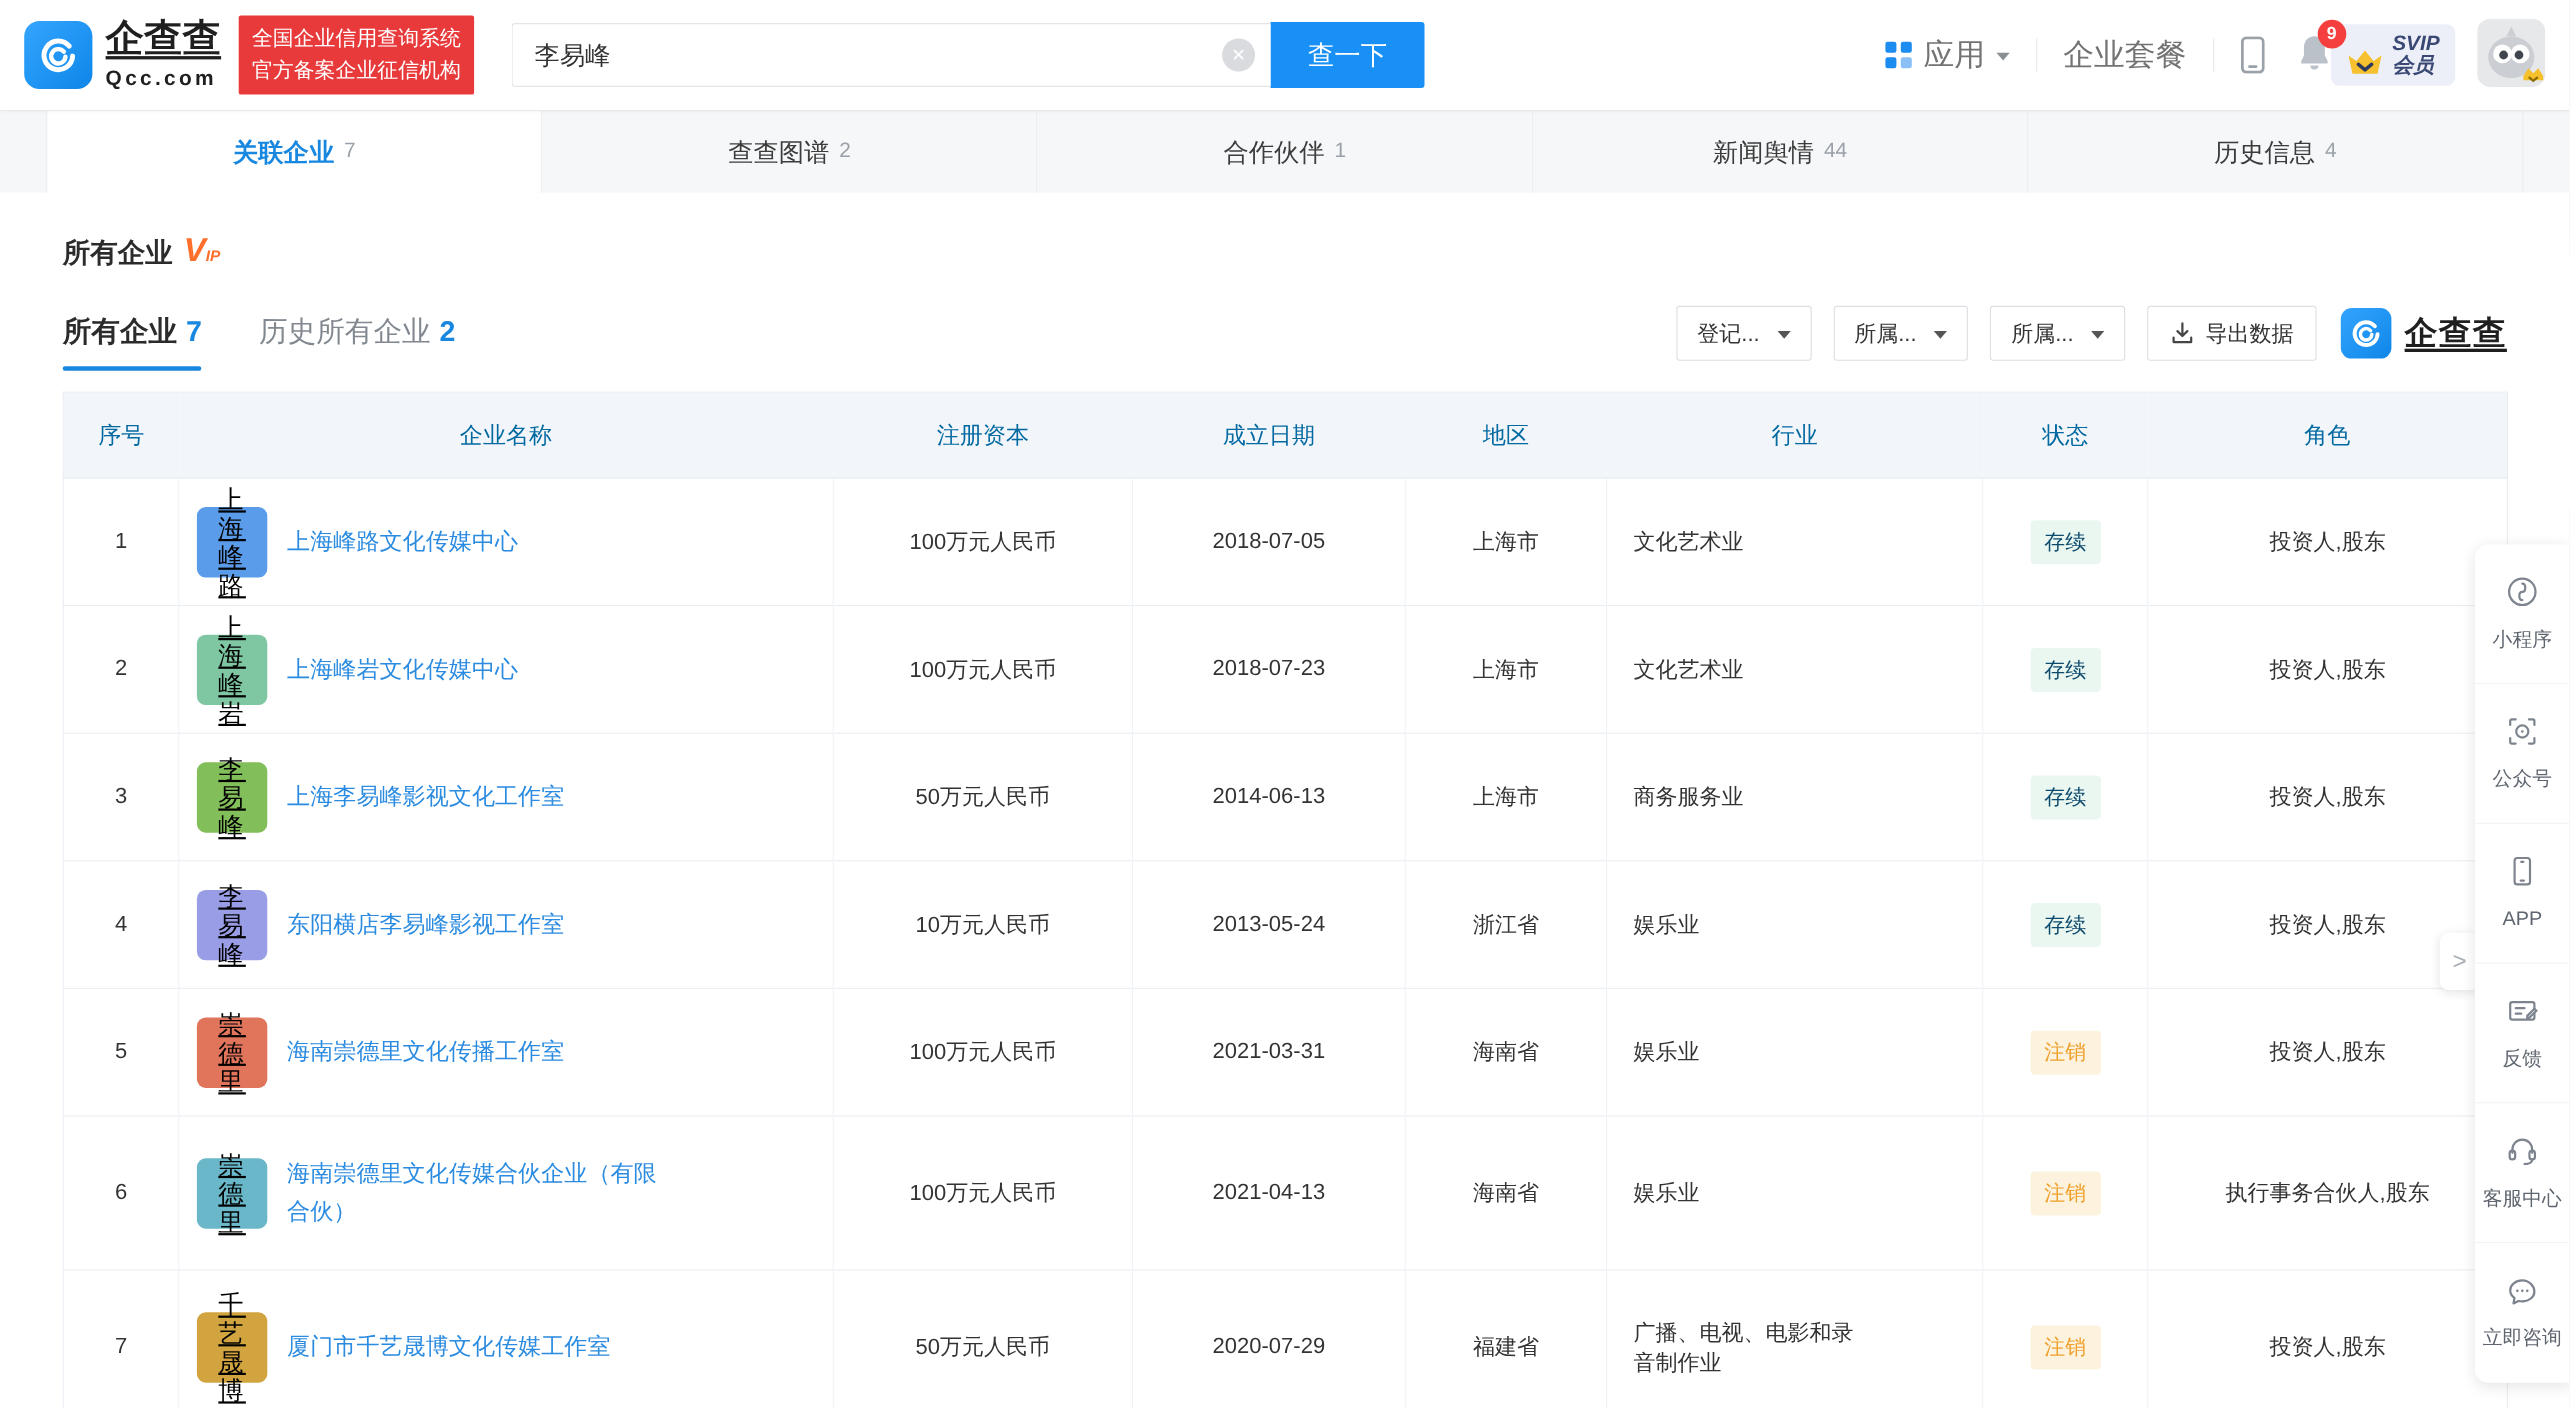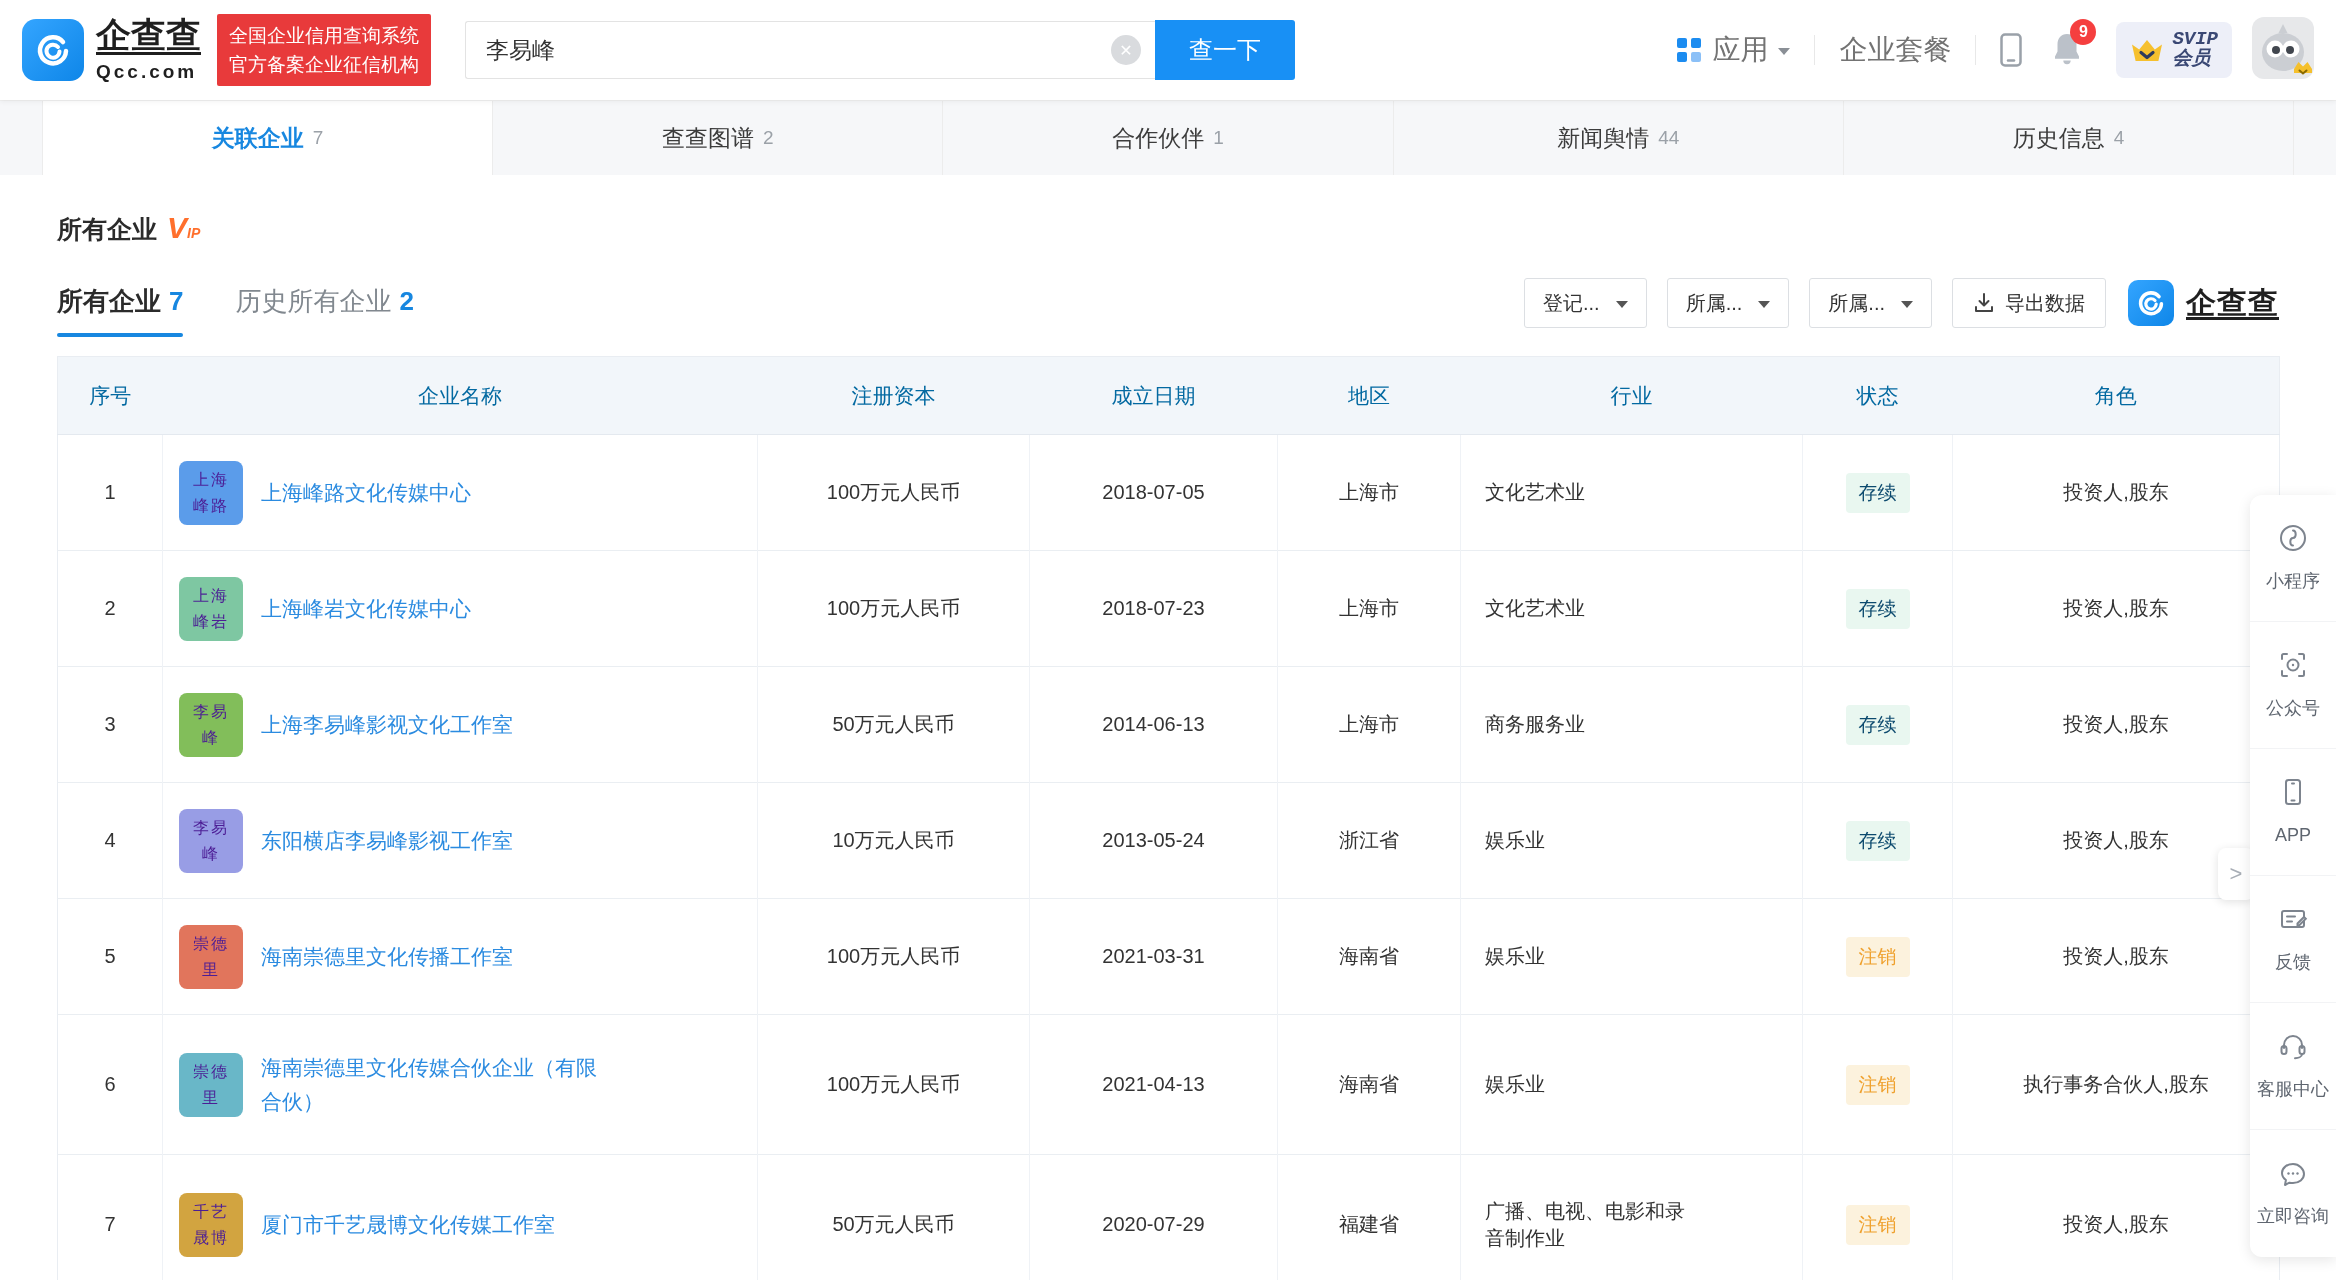--- a/index.html
+++ b/index.html
@@ -19,21 +19,21 @@
   .search-box { position:relative; }
   .search-input { width:690px; height:58px; border:1px solid #E3E3E3; border-right:none; border-radius:3px 0 0 3px; font-size:23px; color:#333; padding:0 56px 0 20px; outline:none; font-family:inherit; }
   .clear-x { position:absolute; right:14px; top:50%; transform:translateY(-50%); width:30px; height:30px; border-radius:50%; background:#D9DBDE; color:#fff; font-size:16px; display:flex; align-items:center; justify-content:center; cursor:pointer; }
   .search-btn { width:140px; height:60px; background:#1890F5; border:none; color:#fff; font-size:24px; border-radius:0 3px 3px 0; cursor:pointer; font-family:inherit; }
   .top-nav { margin-left:auto; display:flex; align-items:center; }
   .nav-item { display:flex; align-items:center; gap:10px; font-size:28px; color:#737373; cursor:pointer; white-space:nowrap; }
   .nav-divider { width:1px; height:30px; background:#E8E8E8; margin:0 24px; }
   .caret { width:0; height:0; border-left:6px solid transparent; border-right:6px solid transparent; border-top:7px solid #8a8f96; margin-top:3px; }
   .bell-wrap { position:relative; margin-left:30px; cursor:pointer; }
   .bell-badge { position:absolute; top:-12px; right:-14px; min-width:26px; height:26px; border-radius:13px; background:#F53F3F; color:#fff; font-size:16px; font-weight:700; display:flex; align-items:center; justify-content:center; padding:0 6px; }
-  .svip { margin-left:34px; background:#EDEFF8; border-radius:8px; padding:8px 14px; display:flex; align-items:center; gap:8px; cursor:pointer;font-family:Liberation Mono, monospace; }
+  .svip { background:#EDEFF8; border-radius:8px; padding:8px 14px; display:flex; align-items:flex-end; gap:8px; cursor:pointer; }
   .svip-text { font-style:italic; font-weight:700; font-size:19px; color:#3A4874; line-height:1.05; }
   .avatar-user { margin-left:20px; cursor:pointer; }
 
   
   .tabs { display:flex; background:#F6F7F9; padding:0 42px; border-top:1px solid #F0F0F0; }
   .tab { flex:1; height:74px; display:flex; align-items:center; justify-content:center; font-size:23px; color:#3c3c3c; border-right:1px solid #ECECEC; cursor:pointer; background:#F6F7F9; }
   .tab:first-child { border-left:1px solid #ECECEC; }
   .tab.active { background:#fff; color:#1787E0; font-weight:700; }
   .tab.disabled { color:#C2C6CC; }
   .tab-count { font-size:19px; color:#9BA1A8; margin-left:9px; font-weight:400; }
@@ -60,21 +60,21 @@
   .mini-logo-text { margin-left:12px; font-size:30px; font-weight:700; color:#1f1f1f; letter-spacing:1px; text-decoration:underline; text-decoration-thickness:3px; text-underline-offset:4px; }
 
   
   table.companies { width:2222px; margin-top:28px; border-collapse:collapse; table-layout:fixed; border:1px solid #E9EDF2; }
   thead th { height:78px; background:#F2F6FA; font-size:21px; font-weight:400; color:#0369a1; border-bottom:1px solid #E4E9EF; }
   tbody td { height:116px; border-top:1px solid #EAEEF2; border-right:1px solid #EFF2F6; font-size:20px; color:#333; text-align:center; word-break:break-all; padding:0 8px; }
   tbody td:last-child { border-right:none; }
   tbody tr.tall td { height:140px; }
   td.c-name { text-align:left; padding:0 10px 0 16px; }
   .name-wrap { display:flex; align-items:center; gap:18px; }
-  .avatar-tile { flex:0 0 64px; width:64px; height:64px; border-radius:8px; color:#4c1d95; font-size:16px; line-height:26px; letter-spacing:2px; display:flex; align-items:center; justify-content:center; text-align:center; padding:4px 9px; cursor:pointer; }
+  .avatar-tile { flex:0 0 64px; width:64px; height:64px; border-radius:8px; color:#000000; font-size:23px; line-height:26px; letter-spacing:2px; display:flex; align-items:center; justify-content:center; text-align:center; padding:4px 9px; cursor:pointer;text-decoration:underline; }
   .company-link { color:#2B8BE0; font-size:21px; line-height:1.6; text-decoration:none; display:inline-block; max-width:349px; cursor:pointer; }
   td.c-industry { text-align:left; padding:0 110px 0 24px; }
   .status-badge { display:inline-block; font-size:19px; padding:7px 13px; border-radius:4px; }
   .status-green { color:#0c4a6e; background:#E9F7F0; }
   .status-orange { color:#EFA12E; background:#FCF2DD; }
 
   
   .float-panel { position:absolute; right:0; top:495px; width:86px; background:#fff; border-radius:12px 0 0 12px; box-shadow:0 3px 14px rgba(0,0,0,.10); z-index:6; }
   .fp-item { height:127px; display:flex; flex-direction:column; align-items:center; justify-content:center; gap:9px; border-bottom:1px solid #F2F3F5; color:#5F6670; font-size:18px; line-height:1.35; text-align:center; padding:0 7px; cursor:pointer; }
   .fp-item:last-child { border-bottom:none; }

